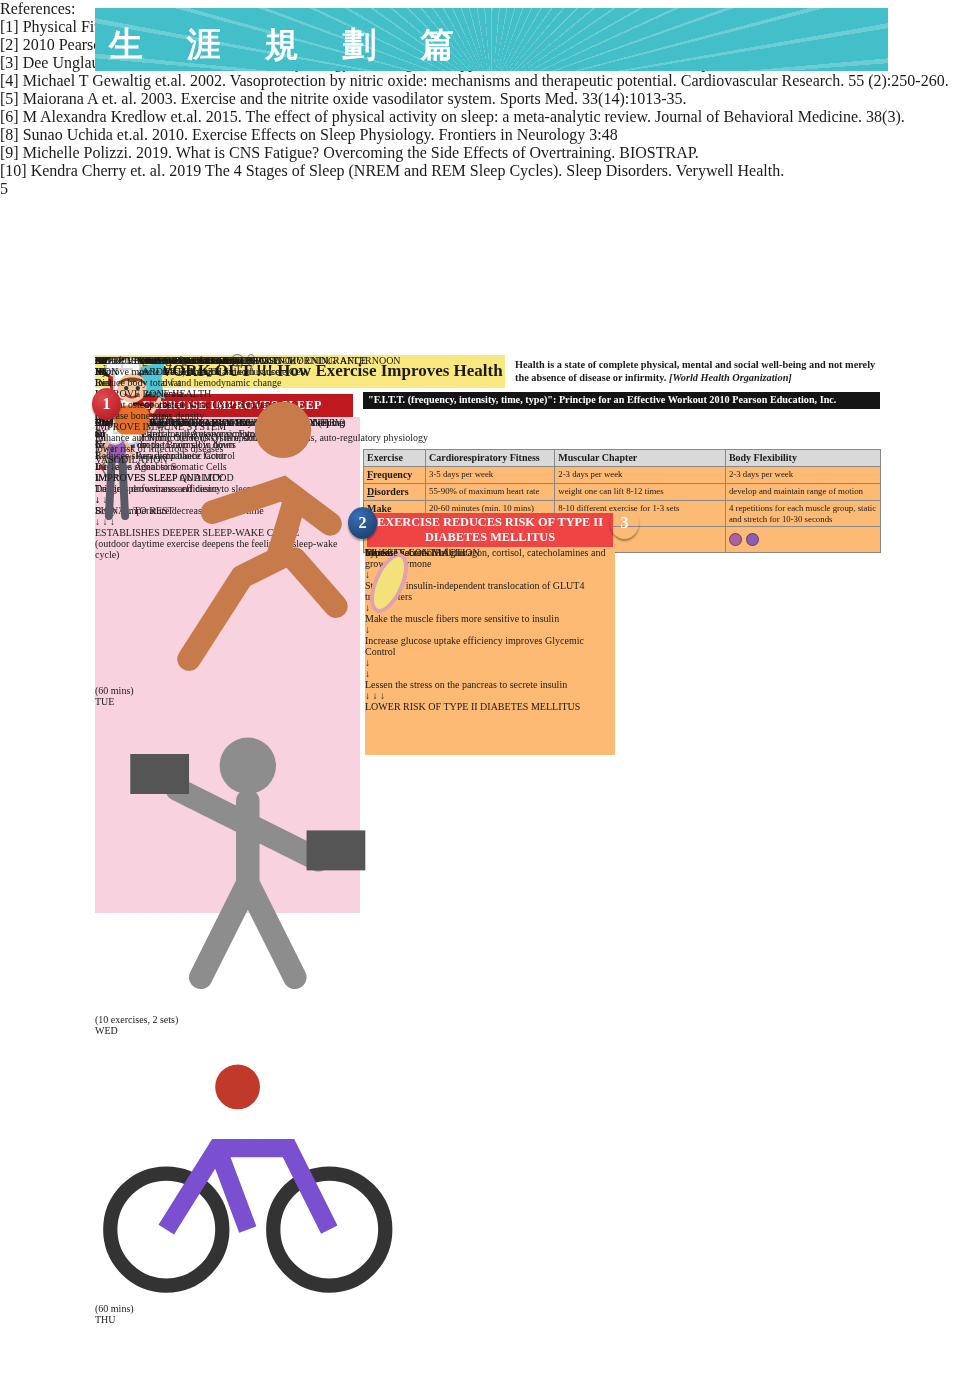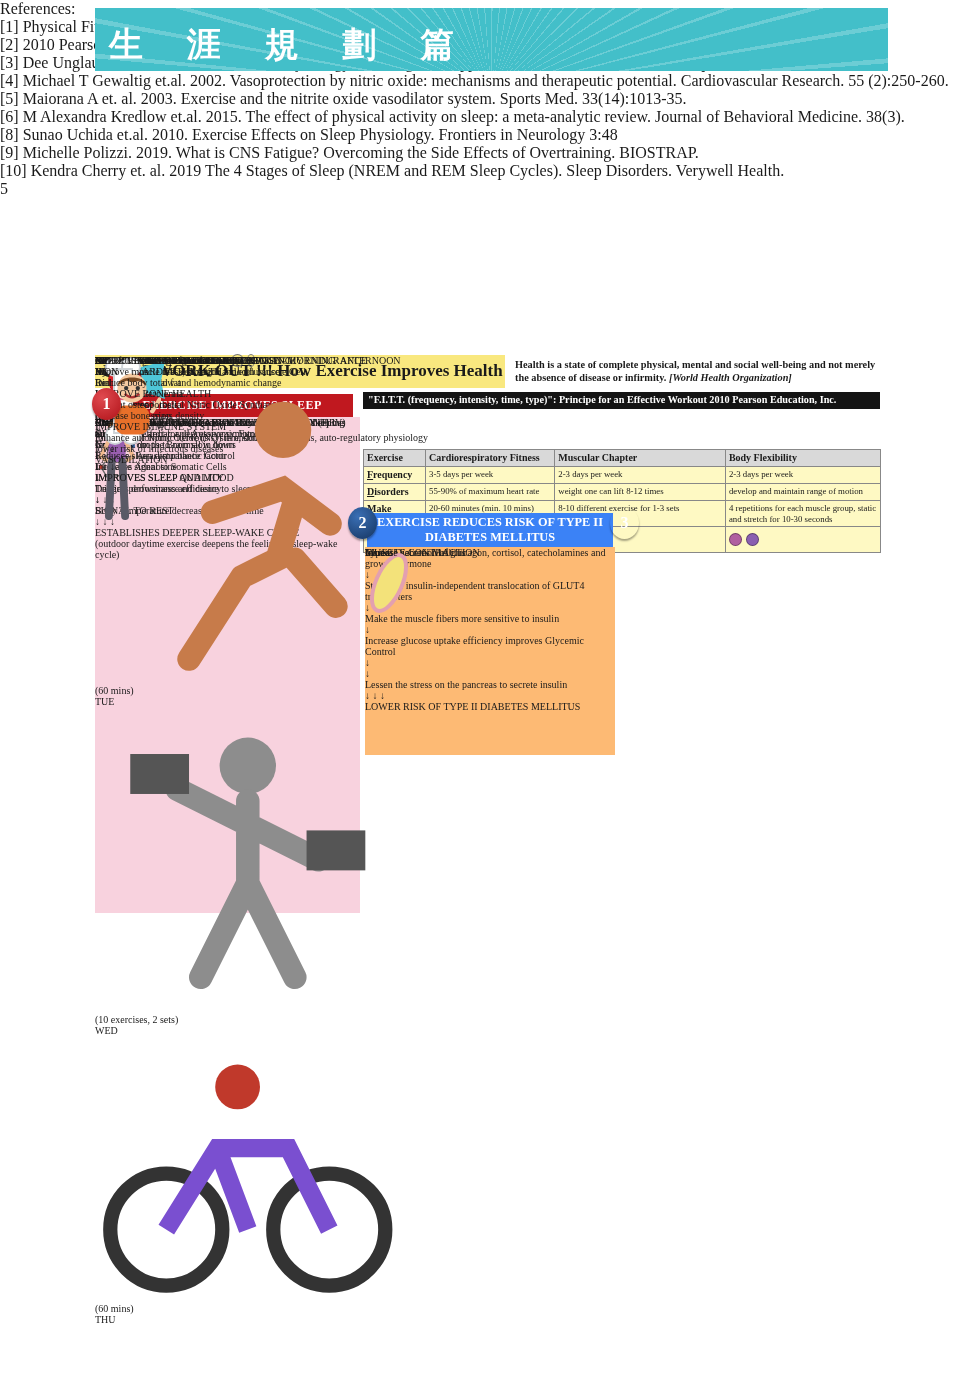--- a/index.html
+++ b/index.html
@@ -21,33 +21,33 @@
   .num-circle{width:29px;height:32px;border-radius:50%;color:#fff;font-weight:bold;font-size:16px;
     display:flex;align-items:center;justify-content:center;z-index:6;box-shadow:0 2px 2px rgba(0,0,0,.35);}
   #circle1{left:-3px;top:33px;background:radial-gradient(circle at 35% 30%,#e04a50,#b01218);}
   #red-banner{left:16px;top:39px;width:242px;height:23px;background:#c0181f;color:#fff;
     font-weight:bold;font-size:12px;display:flex;align-items:center;justify-content:center;letter-spacing:.4px;}
   
   #fitt-bar{left:268px;top:37px;width:517px;height:17px;background:#141414;color:#fff;
     font-size:10.2px;font-weight:bold;padding:2px 0 0 5px;box-sizing:border-box;white-space:nowrap;overflow:hidden;}
   #fitt-table{left:268px;top:54px;width:517px;border-top:1px solid #888;border-left:1px solid #888;font-size:8.8px;margin-top:40px;}
   .fitt-row{display:flex;}
-  .fitt-cell{border-right:1px solid #888;border-bottom:1px solid #888;padding:2px 3px;box-sizing:border-box;background:#fef9c3;line-height:1.2;}
+  .fitt-cell{border-right:1px solid #888;border-bottom:1px solid #888;padding:2px 3px;box-sizing:border-box;background:#fdba74;line-height:1.2;}
   .fitt-cell:nth-child(1){width:12%;font-weight:bold;font-size:10px;}
   .fitt-cell:nth-child(2){width:25%;}
   .fitt-cell:nth-child(3){width:33%;}
   .fitt-cell:nth-child(4){width:30%;}
   .fitt-th{background:#d9d9d9;font-weight:bold;font-size:10px;}
   .fitt-label::first-letter{text-decoration:underline;}
   .fitt-icons{display:flex;align-items:center;gap:4px;min-height:26px;}
   .dot{width:11px;height:11px;border-radius:50%;display:inline-block;border:1px solid rgba(0,0,0,.35);}
   
   #pink-bg{left:0;top:62px;width:265px;height:496px;background:#f8d2de;}
   #circle2{left:253px;top:152px;background:radial-gradient(circle at 35% 30%,#3a6fb5,#15345f);}
-  #s2-banner{left:272px;top:158px;width:246px;height:34px;background:#3b82f6;color:#fff;font-weight:bold;
+  #s2-banner{left:272px;top:158px;width:246px;height:34px;background:#ef4444;color:#fff;font-weight:bold;
     font-size:12.3px;display:flex;align-items:center;justify-content:center;text-align:center;line-height:1.2;padding:0 6px;box-sizing:border-box;}
   #s2-bg{left:270px;top:192px;width:250px;height:208px;background:#fdba74;}
   #circle3{left:515px;top:152px;background:radial-gradient(circle at 35% 30%,#b98f62,#6e5232;}
   #circle3{background:radial-gradient(circle at 35% 30%,#b98f62,#6e5232);}
   #s3-banner{left:533px;top:158px;width:252px;height:34px;background:#a5794d;color:#fff;font-weight:bold;
     font-size:12.3px;display:flex;align-items:center;justify-content:center;text-align:center;line-height:1.2;padding:0 6px;box-sizing:border-box;}
   #s3-bg{left:530px;top:192px;width:255px;height:208px;background:#f6d8a0;}
   
   .sec-heading{font-weight:bold;font-style:italic;text-decoration:underline;font-size:11px;text-align:center;line-height:1.15;}
   .flow{text-align:center;}

